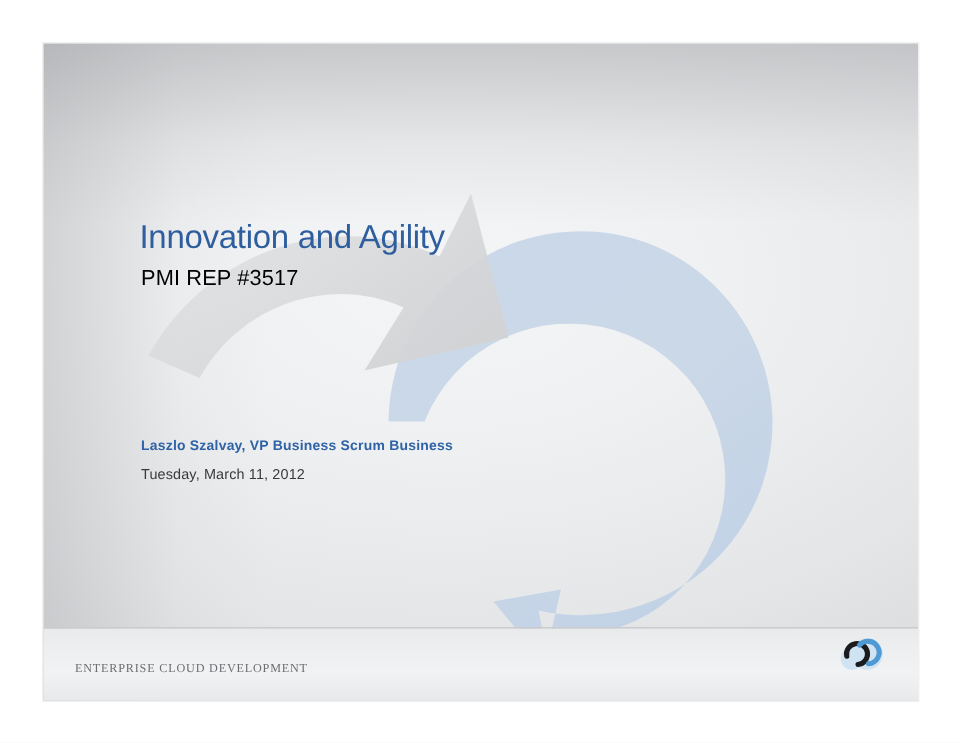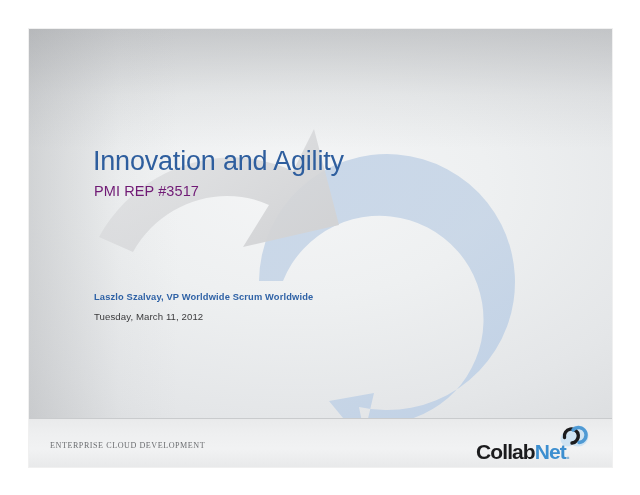--- a/index.html
+++ b/index.html
@@ -68,32 +68,32 @@
   .deco svg { position: absolute; left: 0; top: 0; }
 
   
   #title-block {
     position: absolute;
     left: 64px;
     top: 117px;
     width: 420px;
   }
   #slide-title {
-    font-size: 27px;
+    font-size: 22px;
     line-height: 1.12;
     color: #2e5e9e;
     letter-spacing: -0.2px;
     font-weight: normal;
     margin: 0;
     white-space: nowrap;
   }
   #slide-subtitle {
     margin: 7px 0 0 1px;
     font-size: 14.5px;
-    color: #701a75;
+    color: #000000;
     letter-spacing: 0.1px;
     font-weight: normal;
     white-space: nowrap;
   }
 
   
   #presenter-block {
     position: absolute;
     left: 65px;
     top: 263px;
@@ -211,39 +211,36 @@
         </g>
       </svg>
     </div>
 
     <div id="title-block">
       <h1 id="slide-title">Innovation and Agility</h1>
       <div id="slide-subtitle">PMI REP #3517</div>
     </div>
 
     <div id="presenter-block">
-      <div id="presenter-name">Laszlo Szalvay, VP Worldwide Scrum Worldwide</div>
+      <div id="presenter-name">Laszlo Szalvay, VP Business Scrum Business</div>
       <div id="presentation-date">Tuesday, March 11, 2012</div>
     </div>
 
     <div id="footer">
       <div id="footer-tagline">ENTERPRISE CLOUD DEVELOPMENT</div>
 
       <div id="logo">
         <svg id="logo-mark" width="44" height="26" viewBox="0 0 44 26" xmlns="http://www.w3.org/2000/svg">
 
           <circle cx="30" cy="12" r="10.5" fill="#cfe3f2"></circle>
           <circle cx="20" cy="15" r="7.5" fill="#cfe3f2"></circle>
 
           <path d="M 16.5 13.5
                    A 7 7 0 1 1 24 19" fill="none" stroke="#1b1b1d" stroke-width="3.4" stroke-linecap="round"></path>
           <path d="M 25 6
                    A 7.5 7.5 0 1 1 31 18.5" fill="none" stroke="#4f9ad4" stroke-width="3.4" stroke-linecap="round"></path>
         </svg>
 
-        <div id="logo-wordmark">
-          <span id="logo-word-collab">Collab</span><span id="logo-word-net">Net</span><span id="logo-word-dot">.</span>
-        </div>
       </div>
     </div>
 
   </div>
 </div>
 
 </body></html>

